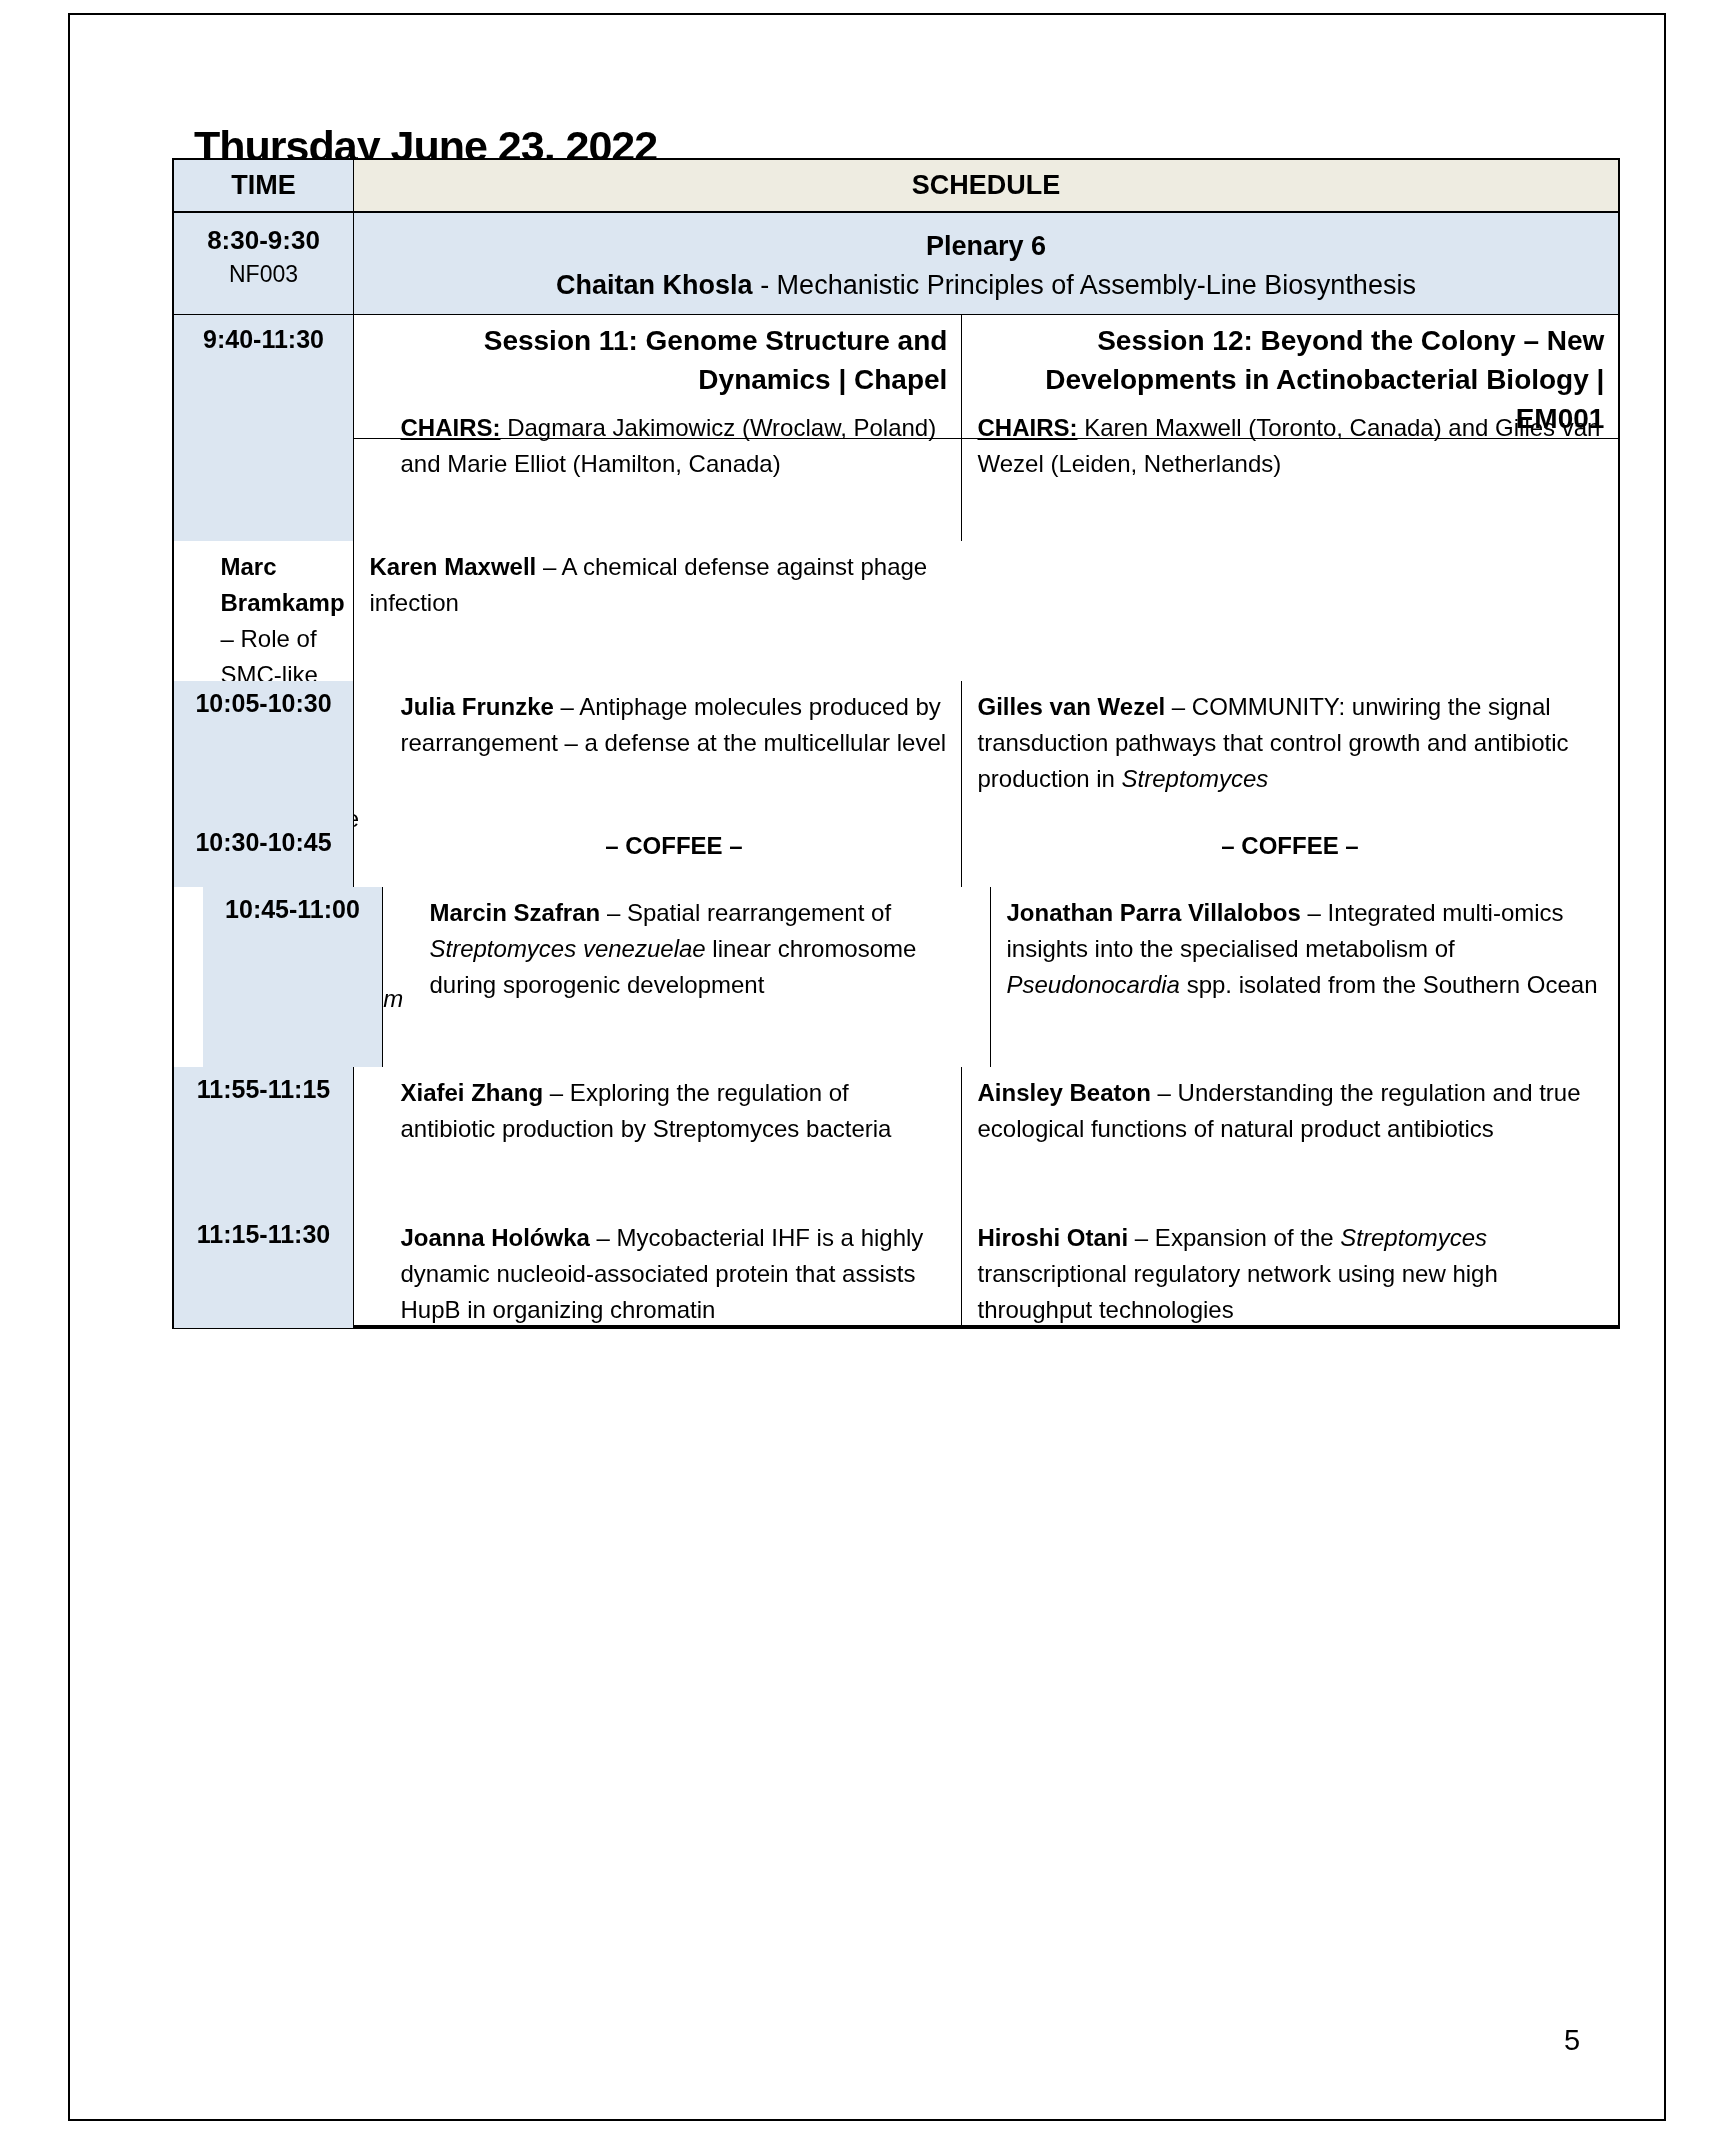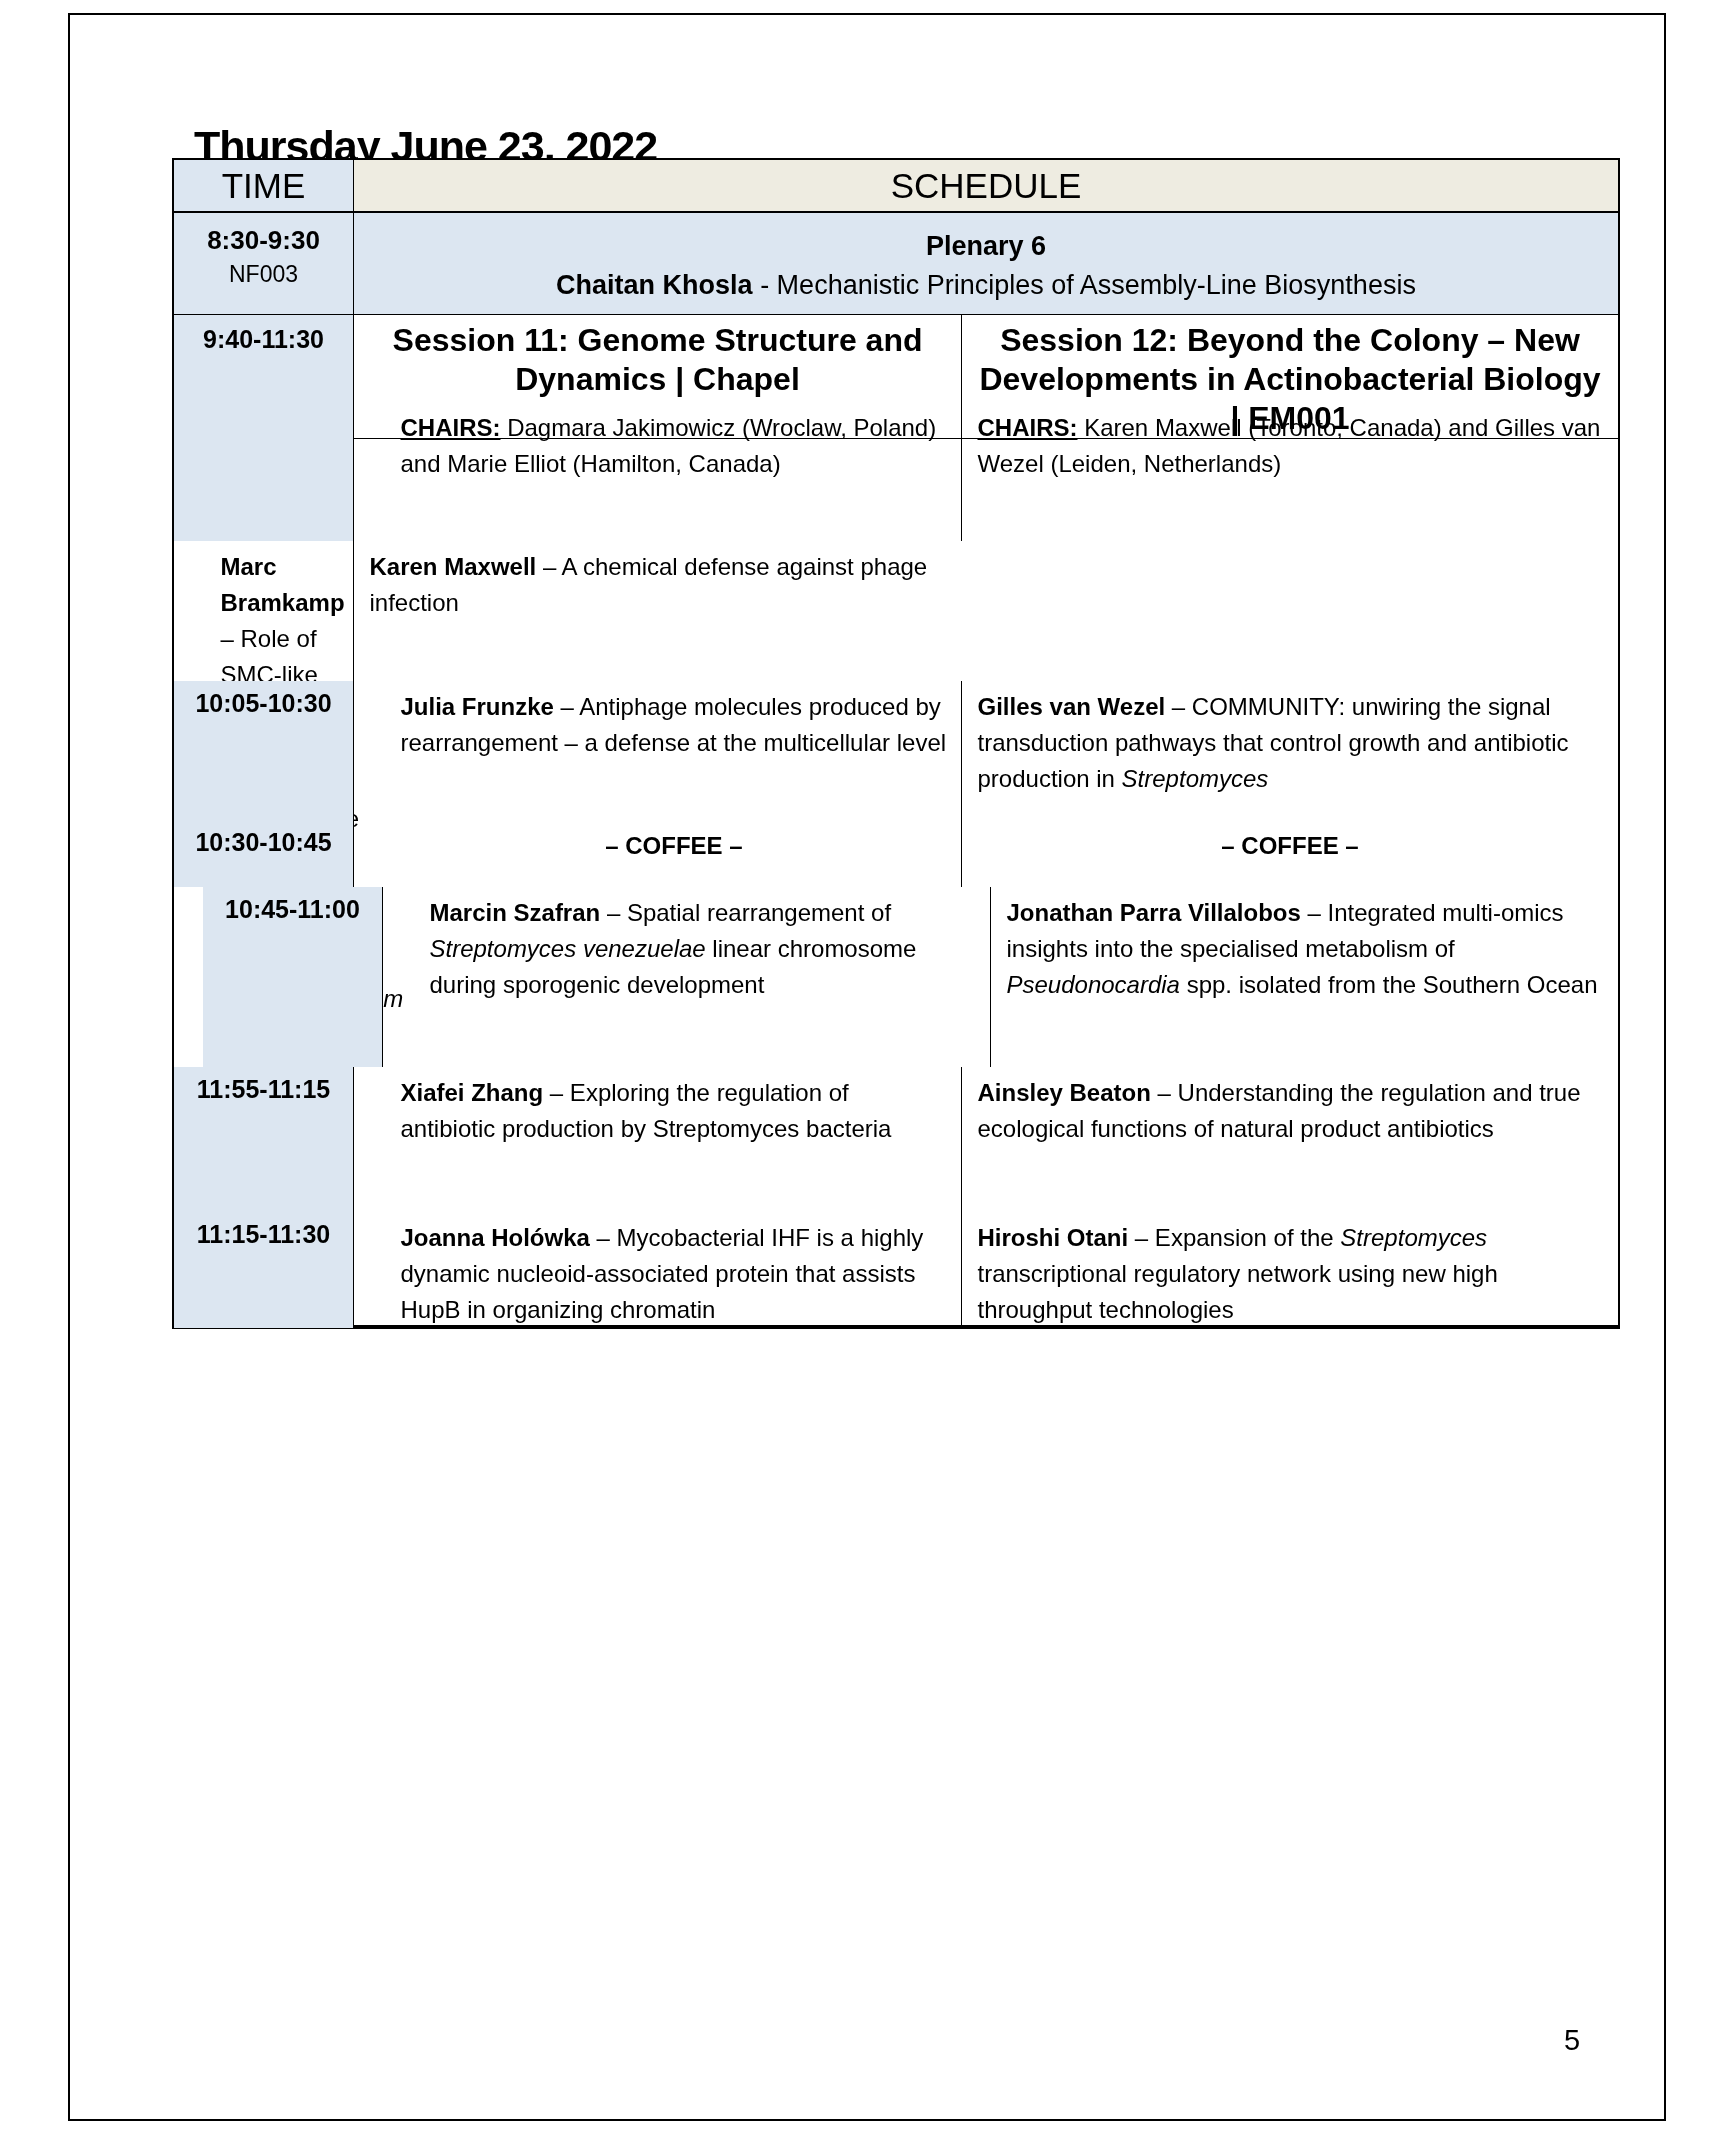--- a/index.html
+++ b/index.html
@@ -38,21 +38,21 @@
   .trow > div { box-sizing:border-box; }
 
   .time-bg { background:#dce6f1; }
   .cream-bg { background:#eeece1; }
 
   
   .header-row { height:53px; }
   .header-row > div {
     border-bottom:2.9px solid #000;
     display:flex; align-items:center; justify-content:center;
-    font-weight:normal; font-size:35px;
+    font-weight:bold; font-size:27px;
   }
   .header-time { border-right:1.9px solid #000; }
   .header-schedule { grid-column:2 / 4; }
 
   
   .plenary-row { height:102px; }
   .plenary-row > div { border-bottom:1.9px solid #000; }
   .plenary-time {
     border-right:1.9px solid #000;
     text-align:center; padding-top:11.6px;
@@ -67,22 +67,22 @@
   .plenary-cell .line1 { font-weight:bold; display:block; }
 
   
   .sessions-row { height:87px; }
   .sessions-row > div { border-bottom:1.9px solid #000; }
   .sessions-time {
     border-right:1.9px solid #000;
     text-align:center; font-weight:bold; font-size:25px; padding-top:9.7px;
   }
   .session-cell {
-    text-align:center; font-weight:bold;
-    font-size:32px; line-height:39px;
+    text-align:right; font-weight:bold;
+    font-size:28px; line-height:39px;
     padding:5.8px 13.6px 0 13.6px;
   }
   .session-cell.mid { border-right:1.9px solid #000; }
 
   
   .tc {
     background:#dce6f1;
     border-right:1.9px solid #000;
     text-align:center; font-weight:bold; font-size:25px;
     padding-top:7.8px;

